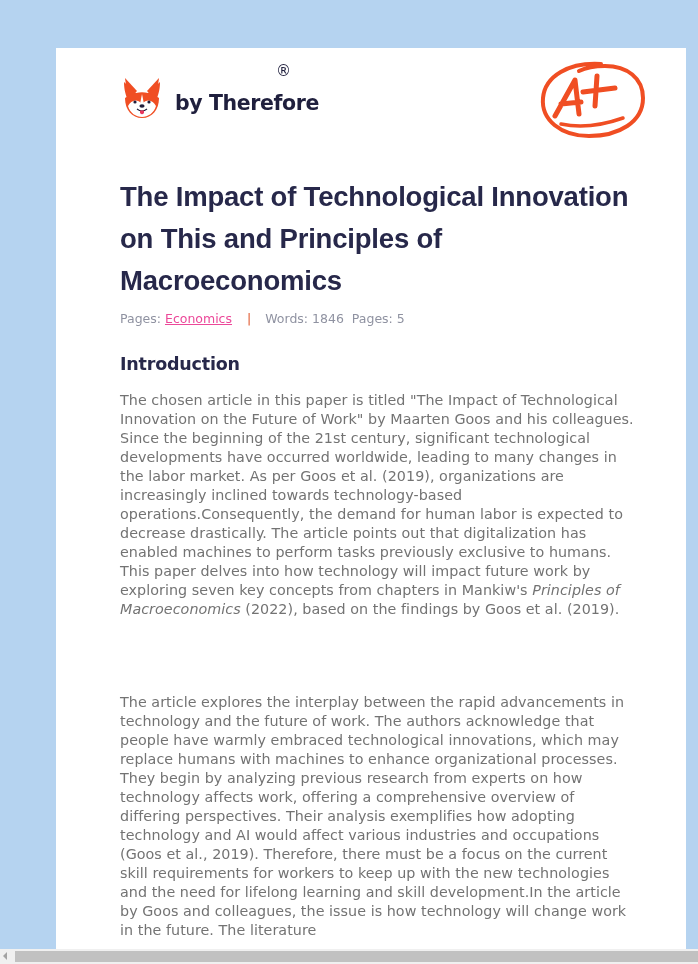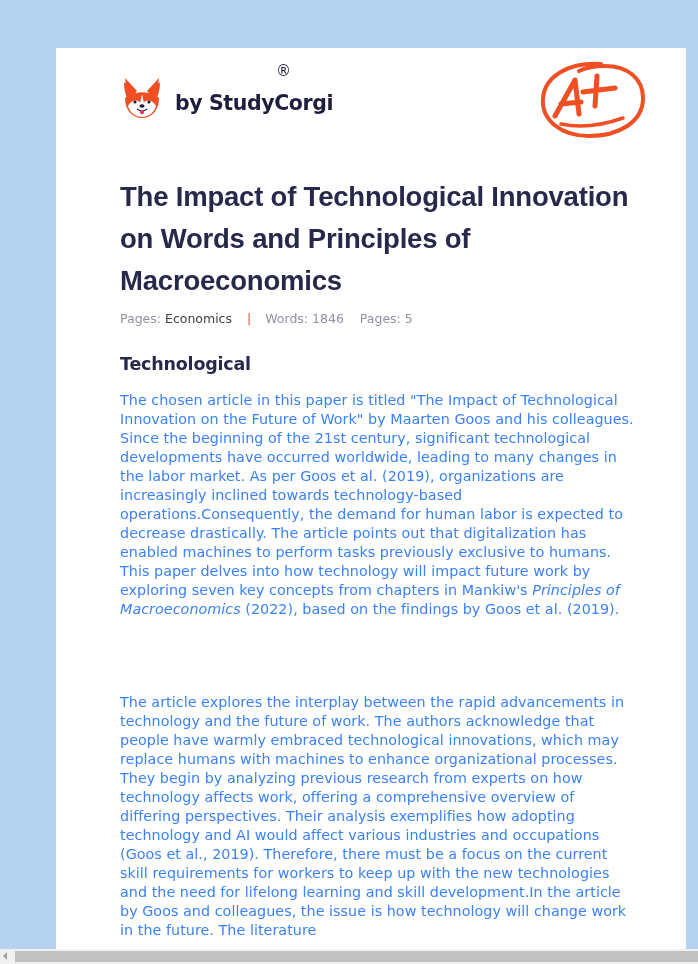--- a/index.html
+++ b/index.html
@@ -74,42 +74,42 @@
     }
     .meta {
       position: absolute;
       left: 64px;
       top: 263px;
       font-family: "DejaVu Sans", sans-serif;
       font-size: 12.5px;
       color: #8f92a1;
       white-space: nowrap;
     }
-    .meta .topic-val { color: #404040; }
+    .meta .topic-val { color: #ec4899; text-decoration: underline; }
     .meta .sep { color: #e0562a; margin: 0 10px 0 11px; }
-    .meta .pages { margin-left: 12px; }
+    .meta .pages { margin-left: 4px; }
     .h2 {
       position: absolute;
       left: 64px;
       margin: 0;
       font-family: "DejaVu Sans", sans-serif;
       font-weight: bold;
       font-size: 17.5px;
       color: #27284a;
       letter-spacing: -0.2px;
     }
     .para {
       position: absolute;
       left: 64px;
       width: 515px;
       margin: 0;
       font-family: "DejaVu Sans", sans-serif;
       font-size: 14.3px;
       line-height: 19px;
-      color: #3b82f6;
+      color: #737373;
       letter-spacing: 0.05px;
     }
     .para i { font-style: italic; }
     .hscroll {
       position: absolute;
       left: 0;
       top: 949px;
       width: 698px;
       height: 15px;
       background: #f0f0f0;
@@ -152,42 +152,42 @@
 
       <circle cx="13" cy="26" r="1.6" fill="#1f1f3d"></circle>
       <circle cx="27" cy="26" r="1.6" fill="#1f1f3d"></circle>
 
       <ellipse cx="20" cy="30" rx="2.6" ry="1.8" fill="#1f1f3d"></ellipse>
 
       <path d="M15 33 Q20 37 25 33" stroke="#1f1f3d" stroke-width="1.2" fill="none"></path>
 
       <path d="M18 34.5 L22 34.5 L22 37 Q20 39.5 18 37 Z" fill="#e8365d"></path>
     </svg>
-    <span class="brand">by StudyCorgi</span>
+    <span class="brand">by Therefore</span>
   </div>
   <span class="reg">®</span>
 
   <svg class="grade" viewBox="0 0 108 80">
     <path d="M62 4 C30 2 6 16 4 38 C2 60 22 76 50 76 C80 76 104 62 104 38 C104 18 88 6 66 6 C56 6 46 8 40 11" stroke="#f04e23" stroke-width="4" fill="none" stroke-linecap="round"></path>
     <path d="M16 56 L36 20 L40 54 M22 44 L42 42" stroke="#f04e23" stroke-width="5" fill="none" stroke-linecap="round" stroke-linejoin="round"></path>
     <path d="M58 16 L56 46 M44 32 L76 28" stroke="#f04e23" stroke-width="5" fill="none" stroke-linecap="round"></path>
     <path d="M22 64 Q50 70 84 58" stroke="#f04e23" stroke-width="3.5" fill="none" stroke-linecap="round"></path>
   </svg>
 
-  <h1 class="title">The Impact of Technological Innovation on Words and Principles of Macroeconomics</h1>
+  <h1 class="title">The Impact of Technological Innovation on This and Principles of Macroeconomics</h1>
 
   <div class="meta">
     <span>Pages:</span>
     <span class="topic-val">Economics</span>
     <span class="sep">|</span>
     <span>Words: 1846</span>
     <span class="pages">Pages: 5</span>
   </div>
 
-  <h2 class="h2" style="top:306px;">Technological</h2>
+  <h2 class="h2" style="top:306px;">Introduction</h2>
 
   <p class="para" style="top:343px;"><span>The chosen article in this paper is titled "The Impact of Technological Innovation on the Future of Work" by Maarten Goos and his colleagues. Since the beginning of the 21st century, significant technological developments have occurred worldwide, leading to many changes in the labor market. As per Goos et al. (2019), organizations are increasingly inclined towards technology-based operations.Consequently, the demand for human labor is expected to decrease drastically. The article points out that digitalization has enabled machines to perform tasks previously exclusive to humans. This paper delves into how technology will impact future work by exploring seven key concepts from chapters in Mankiw's </span><i>Principles of Macroeconomics</i><span> (2022), based on the findings by Goos et al. (2019).</span></p>
 
 
   <p class="para" style="top:645px;">The article explores the interplay between the rapid advancements in technology and the future of work. The authors acknowledge that people have warmly embraced technological innovations, which may replace humans with machines to enhance organizational processes. They begin by analyzing previous research from experts on how technology affects work, offering a comprehensive overview of differing perspectives. Their analysis exemplifies how adopting technology and AI would affect various industries and occupations (Goos et al., 2019). Therefore, there must be a focus on the current skill requirements for workers to keep up with the new technologies and the need for lifelong learning and skill development.In the article by Goos and colleagues, the issue is how technology will change work in the future. The literature</p>
 
 </div>
 
 <div class="hscroll">
   <span class="arrow"></span>

